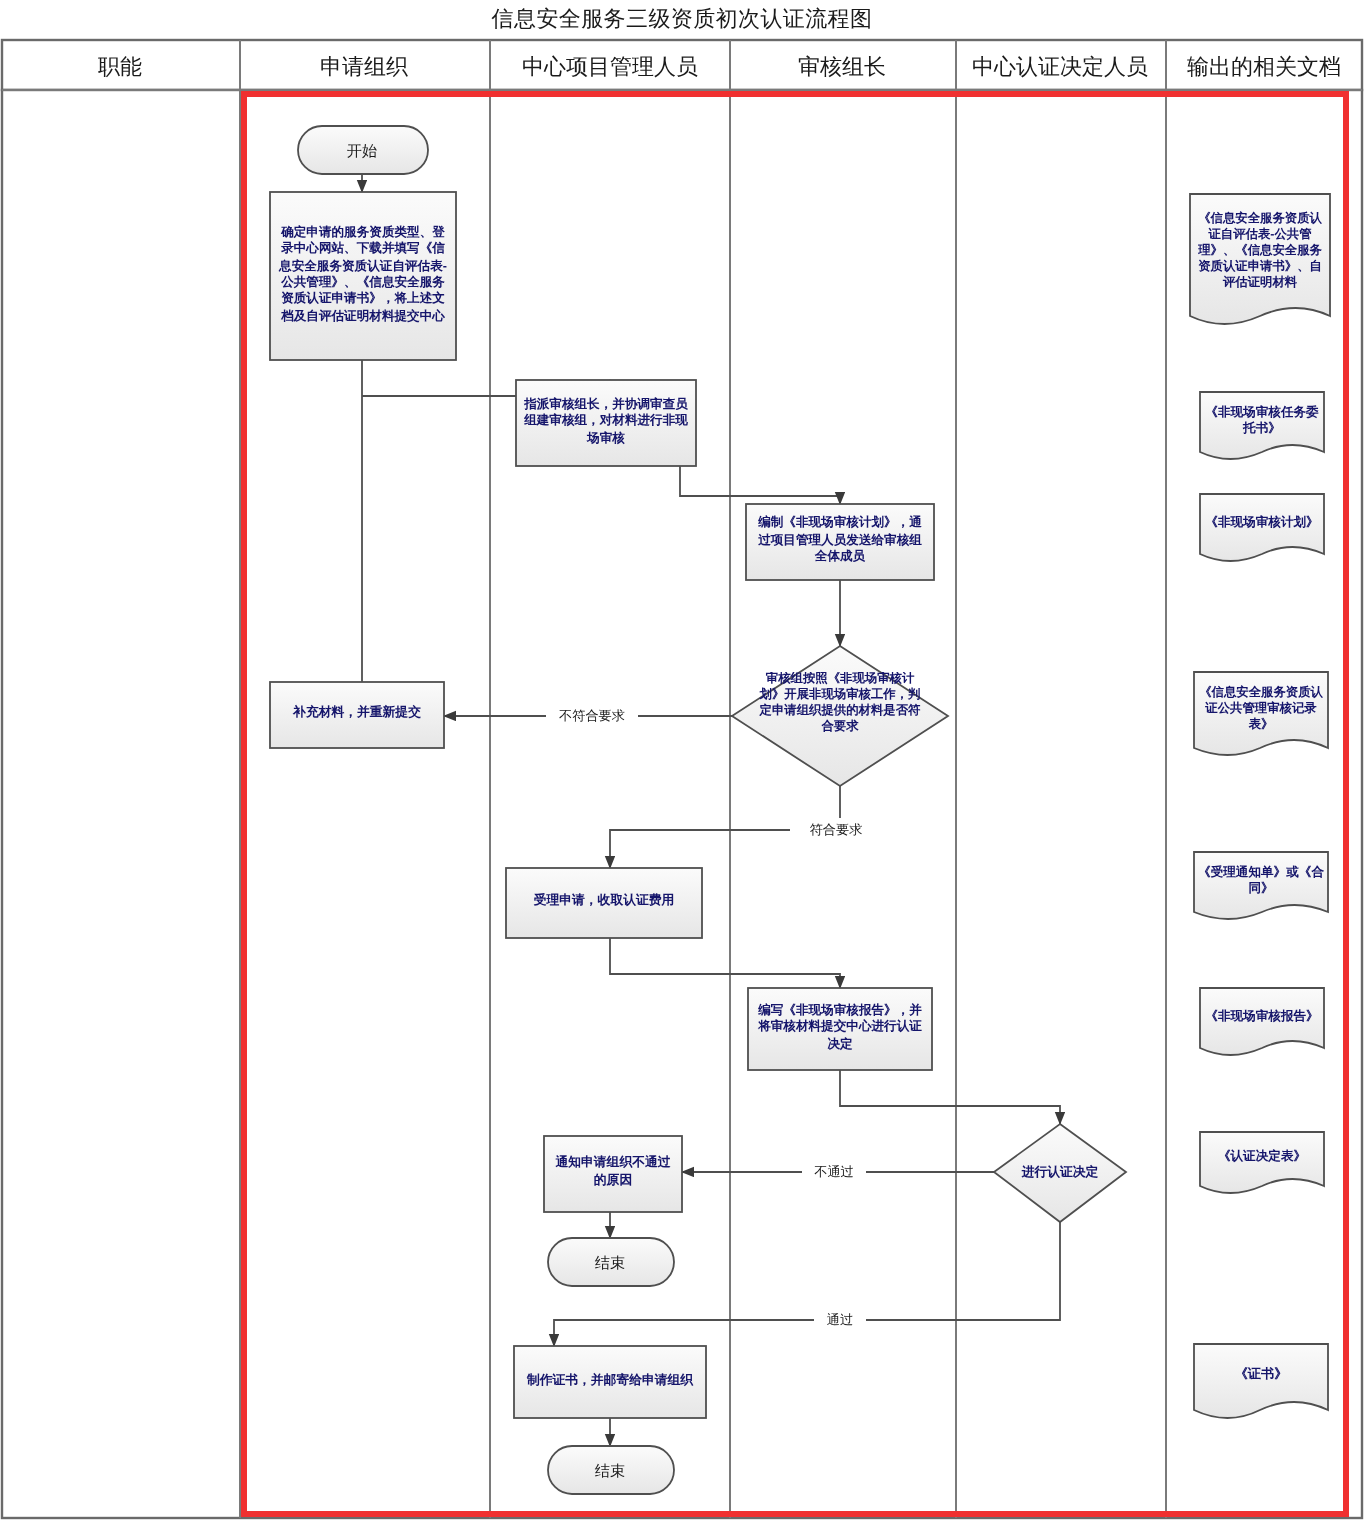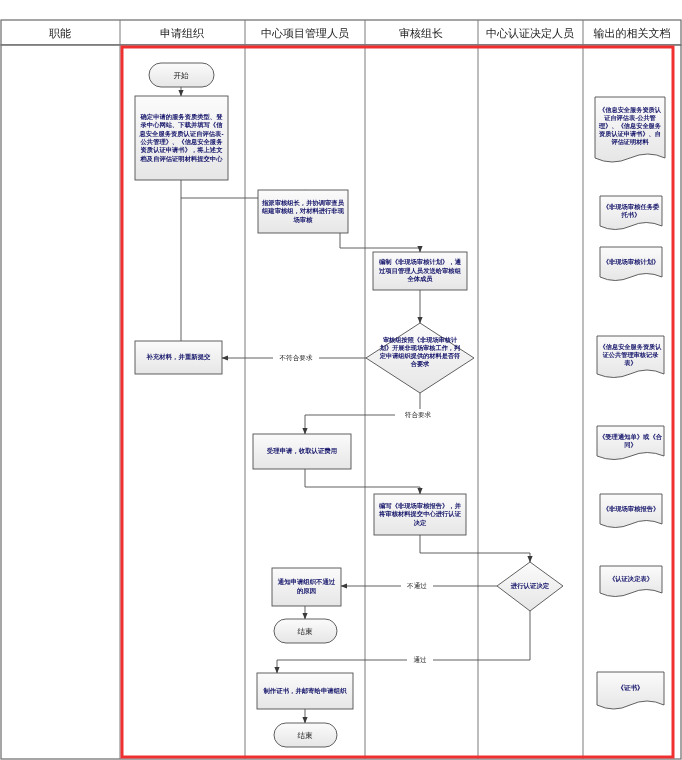--- a/index.html
+++ b/index.html
@@ -88,20 +88,21 @@
     fill: none;
     stroke: #f03030;
     stroke-width: 3;
   }
 </style>
 </head>
 <body>
 
 <div id="page">
 
+  <div id="chart-title">信息安全服务三级资质初次认证流程图</div>
 
   <svg id="flow-svg" width="682" height="760" viewBox="0 0 682 760" xmlns="http://www.w3.org/2000/svg">
     <defs>
       <linearGradient id="boxgrad" x1="0" y1="0" x2="0" y2="1">
         <stop offset="0%" stop-color="#fbfbfb"></stop>
         <stop offset="100%" stop-color="#e6e6e6"></stop>
       </linearGradient>
       <marker id="arrow" markerWidth="7" markerHeight="7" refX="6" refY="2.6" orient="auto" markerUnits="userSpaceOnUse">
         <path d="M0,0 L6.5,2.6 L0,5.2 z" fill="#3a3a3a"></path>
       </marker>

